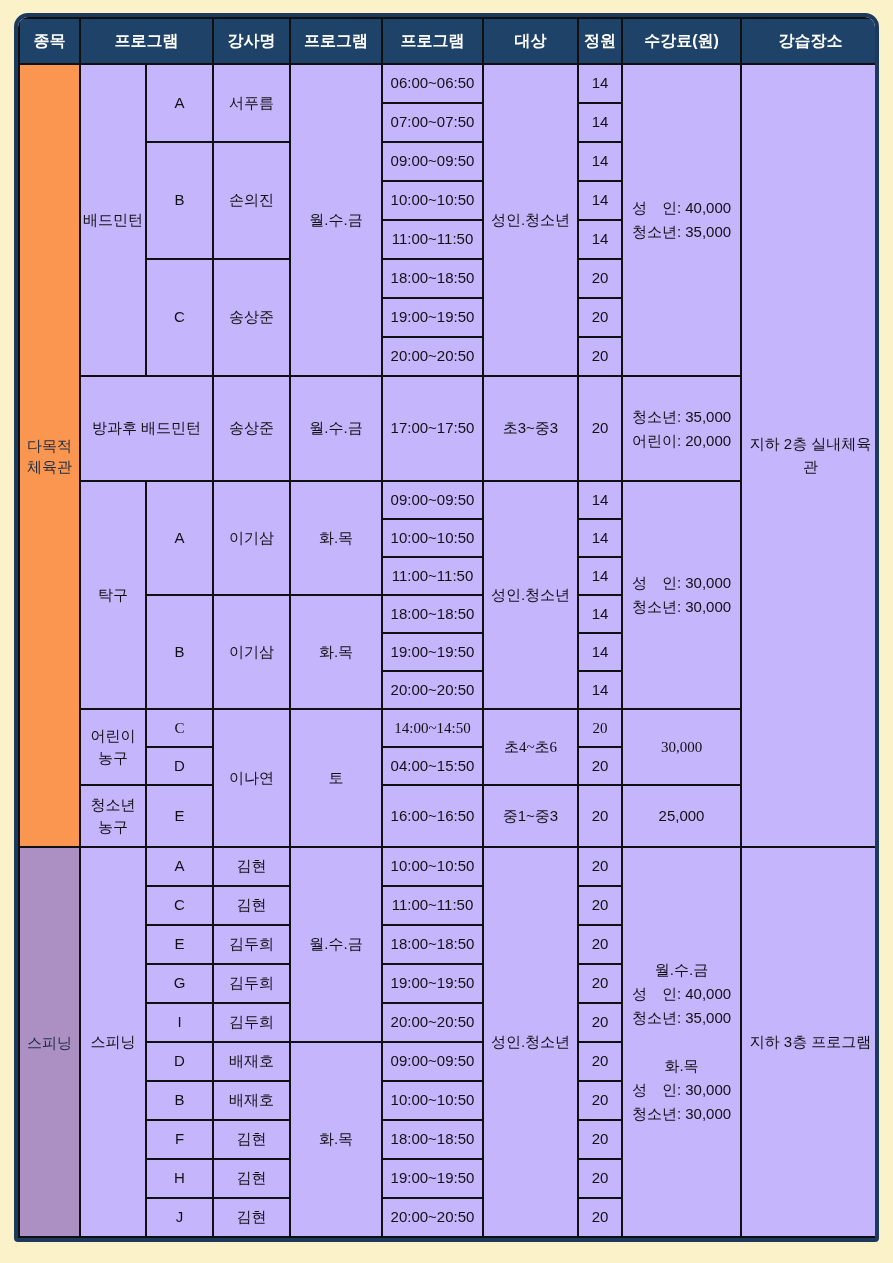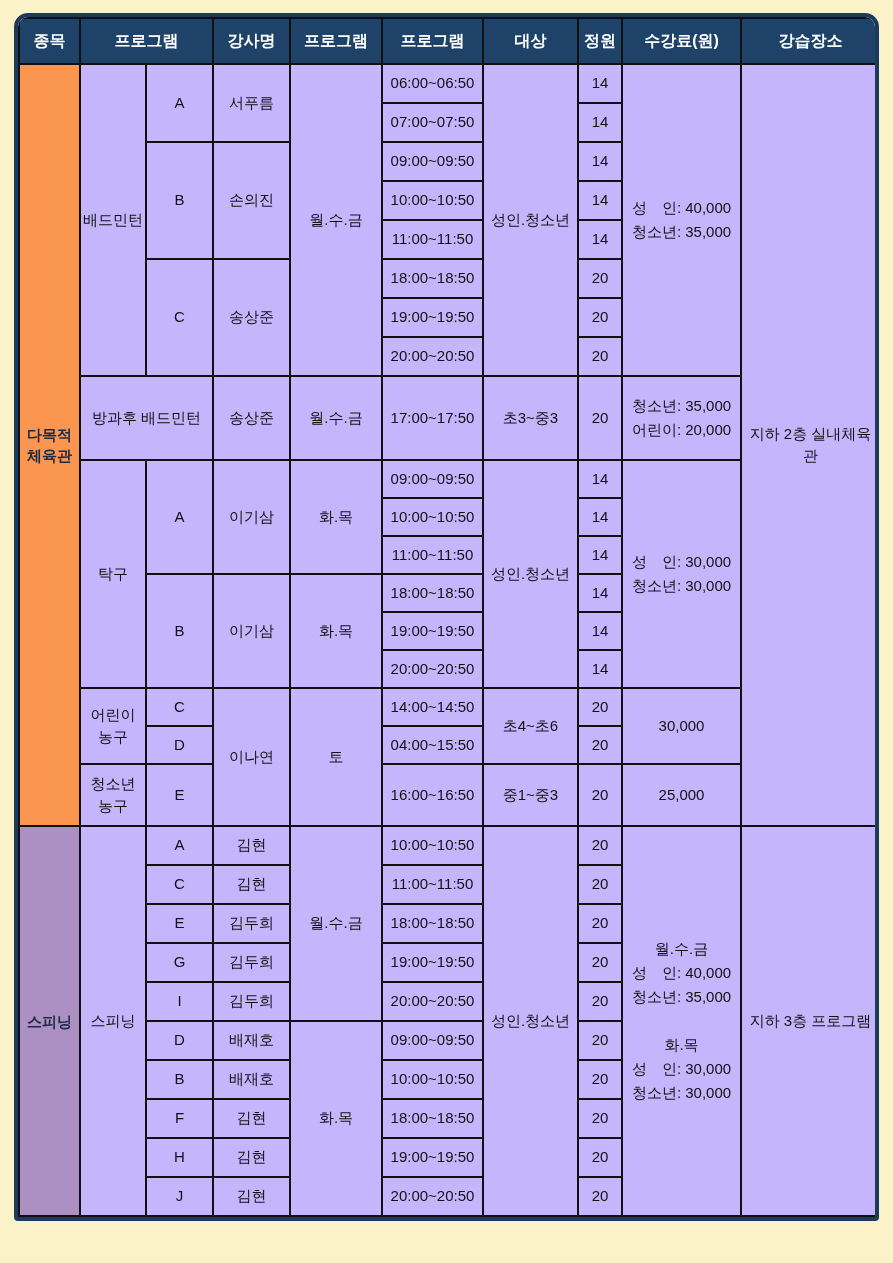--- a/index.html
+++ b/index.html
@@ -37,21 +37,21 @@
   table.schedule thead th {
     background: #1F4268;
     color: #FFFFFF;
     font-weight: bold;
     font-size: 16px;
     height: 42px;
     border-color: #101010;
   }
   td .ln { line-height: 1.5; }
   td.sec {
-    font-weight: bold;
+    font-weight: normal;
     font-size: 17px;
     color: #1C2B45;
   }
   td.sec .ln { line-height: 1.4; }
   td.sec-orange { background: #FA9650; }
   td.sec-purple { background: #AD90C3; }
   td.fee .ln { line-height: 1.6; }
   
   col.c-sec    { width: 61px;  }
   col.c-sport  { width: 66px;  }
@@ -191,21 +191,21 @@
             </td>
           </tr>
           <tr style="height: 39px;">
             <td>
               <div class="ln">20:00~20:50</div>
             </td>
             <td>
               <div class="ln">20</div>
             </td>
           </tr>
-          <tr style="height: 84px;">
+          <tr style="height: 105px;">
             <td colspan="2">
               <div class="ln">방과후 배드민턴</div>
             </td>
             <td>
               <div class="ln">송상준</div>
             </td>
             <td>
               <div class="ln">월.수.금</div>
             </td>
             <td>
@@ -291,21 +291,21 @@
             </td>
           </tr>
           <tr style="height: 38px;">
             <td>
               <div class="ln">20:00~20:50</div>
             </td>
             <td>
               <div class="ln">14</div>
             </td>
           </tr>
-          <tr style="height: 38px;">
+          <tr style="height: 38px; font-family: Liberation Serif, serif;">
             <td rowspan="2">
               <div class="ln">어린이</div>
               <div class="ln">농구</div>
             </td>
             <td>
               <div class="ln">C</div>
             </td>
             <td rowspan="3">
               <div class="ln">이나연</div>
             </td>

